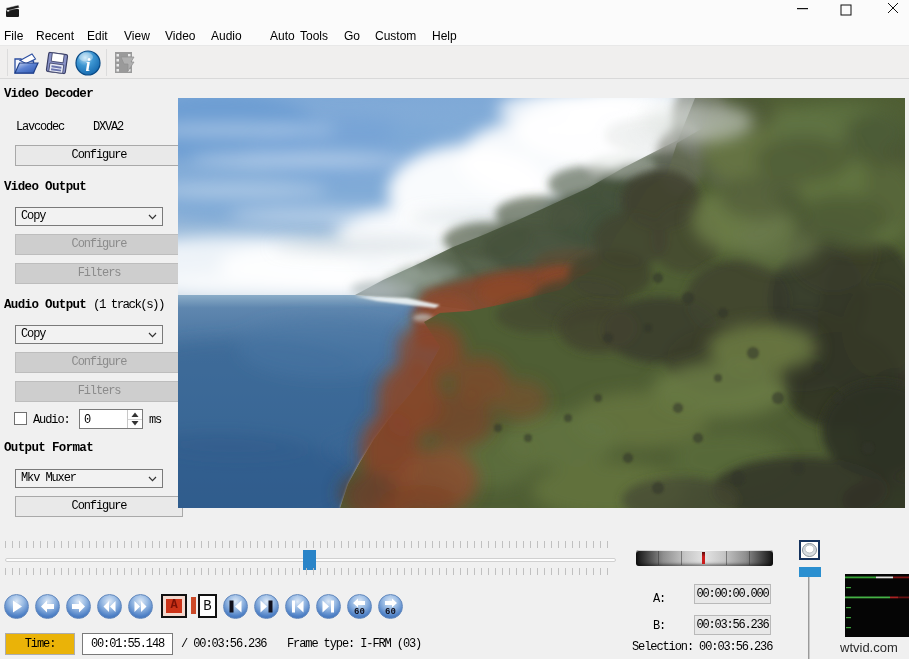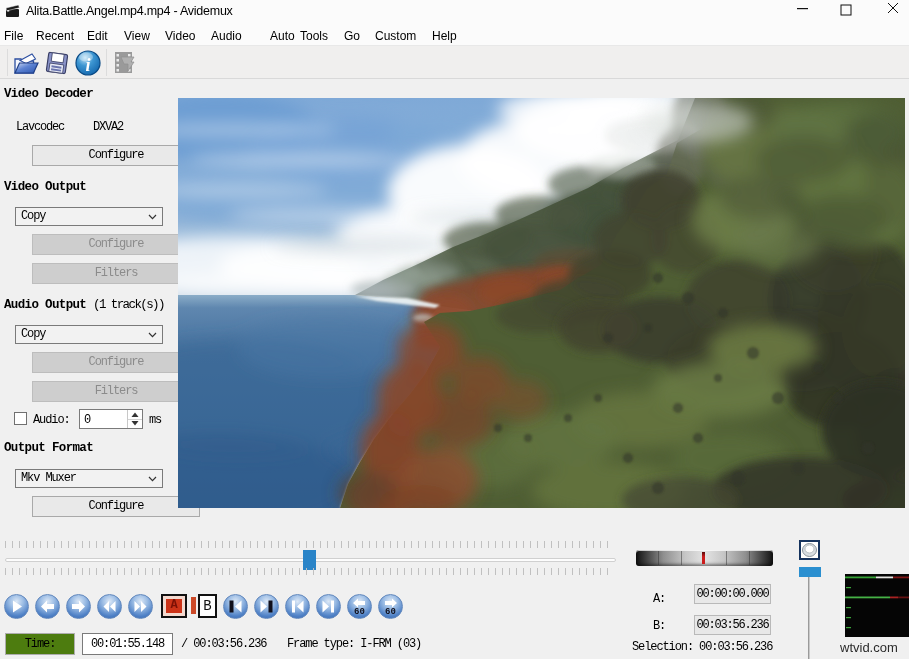--- a/index.html
+++ b/index.html
@@ -12,56 +12,55 @@
 .wbtn { position:absolute; top:0; width:45px; height:22px; color:#000; text-align:center; }
 
 #menubar { position:absolute; left:0; top:25px; width:909px; height:21px; font-size:12px; color:#000; }
 #menubar span { position:absolute; top:4px; }
 
 #toolbar { position:absolute; left:0; top:45px; width:909px; height:34px; background:#f0efee; border-bottom:1px solid #d9d9d9; border-top:1px solid #e8e8e8; }
 .tsep { position:absolute; top:3px; width:1px; height:27px; background:#dcdcdc; }
 
 .hdr { position:absolute; left:4px; font-family:"Liberation Mono", monospace; font-weight:bold; font-size:12.5px; letter-spacing:-0.65px; color:#000; white-space:nowrap; }
 .hdr .nrm { font-weight:normal; letter-spacing:-1.6px;text-align:right; }
-.btn { position:absolute; left:32px; width:168px; height:21px; background:#e9e9e9; border:1px solid #a9a9a9; font-family:"Liberation Mono", monospace; font-size:12px; letter-spacing:-1.1px; color:#000; text-align:center; line-height:19px; }
+.btn { position:absolute; left:15px; width:168px; height:21px; background:#e9e9e9; border:1px solid #a9a9a9; font-family:"Liberation Mono", monospace; font-size:12px; letter-spacing:-1.1px; color:#000; text-align:center; line-height:19px; }
 .btn.dis { background:#cecece; border:1px solid #bdbdbd; color:#8b8b8b; }
 .combo { position:absolute; left:15px; width:148px; height:19px; background:#f2f2f2; border:1px solid #7a7a7a; font-family:"Liberation Mono", monospace; font-size:12px; letter-spacing:-1.1px; color:#000; line-height:17px; padding-left:5px; }
 .combo svg { position:absolute; right:5px; top:6px; }
 
 #video { position:absolute; left:178px; top:98px; width:727px; height:410px; }
 
 .ticks { position:absolute; left:5px; width:608px; height:7px;
   background:repeating-linear-gradient(90deg,#c0c0c0 0 1px,transparent 1px 7px); }
 #groove { position:absolute; left:5px; top:558px; width:611px; height:4px; background:#fdfdfd; border:1px solid #d0d0d0; border-radius:2px; }
 #handle { position:absolute; left:303px; top:550px; width:13px; height:20px; background:#2a84c8; }
 #jog { position:absolute; left:636px; top:550px; width:137px; height:16px; border-radius:3px;
   background:linear-gradient(90deg,#111 0%,#3d3d3d 7%,#8f8f8f 20%,#c6c6c6 36%,#e3e3e3 50%,#c6c6c6 64%,#8f8f8f 80%,#3d3d3d 93%,#111 100%);
   box-shadow: inset 0 1px 0 rgba(255,255,255,.75), inset 0 -2px 3px rgba(0,0,0,.45); }
 #jog i { position:absolute; top:1px; width:1px; height:14px; background:rgba(50,50,50,.5); }
 #jogred { position:absolute; left:66px; top:2px; width:3px; height:12px; background:linear-gradient(#5a0a0a,#cc1c1c 40%,#cc1c1c); }
 .pbtn { position:absolute; top:594px; width:25px; height:25px; border-radius:50%;
   background:radial-gradient(circle at 50% 28%, #dce8f6 0%, #9bbce4 35%, #4f81c6 72%, #3161ac 100%);
   border:1px solid #6288bd; }
 .pbtn svg { position:absolute; left:0; top:0; }
 
-#timebtn { position:absolute; left:5px; top:633px; width:70px; height:22px; background:#4d7c0f; border:1px solid #adadad; font-family:"Liberation Mono", monospace; font-size:12px; letter-spacing:-1.1px; text-align:center; line-height:20px; }
+#timebtn { position:absolute; left:5px; top:633px; width:70px; height:22px; background:#eab308; border:1px solid #adadad; font-family:"Liberation Mono", monospace; font-size:12px; letter-spacing:-1.1px; text-align:center; line-height:20px; }
 #timefield { position:absolute; left:82px; top:633px; width:91px; height:22px; background:#fff; border:1px solid #7a7a7a; font-family:"Liberation Mono", monospace; font-size:12px; letter-spacing:-1.1px; text-align:center; line-height:20px; }
 .btext { position:absolute; font-family:"Liberation Mono", monospace; font-size:12px; letter-spacing:-1.1px; color:#000; white-space:nowrap; }
 .afield { position:absolute; left:694px; width:77px; height:20px; background:#e8e8e8; border:1px solid #b9b9b9; font-family:"Liberation Mono", monospace; font-size:12px; letter-spacing:-1.2px; text-align:center; line-height:18px; }
 </style>
 </head>
 <body>
 
 <div id="titlebar">
   <svg id="titleicon" width="16" height="16" viewBox="0 0 16 16">
     <rect x="1" y="6" width="13" height="8" rx="1" fill="#1a1a1a"></rect>
     <path d="M1 5 L13.5 2 L14.3 4.8 L1.8 7.8 Z" fill="#1a1a1a" stroke="#f0f0f0" stroke-width="0.5"></path>
     <rect x="2.2" y="7" width="2" height="1.6" fill="#f0f0f0" opacity="0.9"></rect>
   </svg>
-  <span id="titletext">Alita.Battle.Angel.mp4.mp4 - Avidemux</span>
   <svg class="wbtn" style="left:780px" width="45" height="22">
       <rect x="17" y="8" width="11" height="1.2" fill="#111"></rect>
     </svg>
   <svg class="wbtn" style="left:825px" width="45" height="22">
       <rect x="16" y="5" width="10" height="10" fill="none" stroke="#111" stroke-width="1"></rect>
     </svg>
   <svg class="wbtn" style="left:870px" width="45" height="22">
       <path d="M18 3 L28 13 M28 3 L18 13" stroke="#111" stroke-width="1" fill="none"></path>
     </svg>
 </div>

